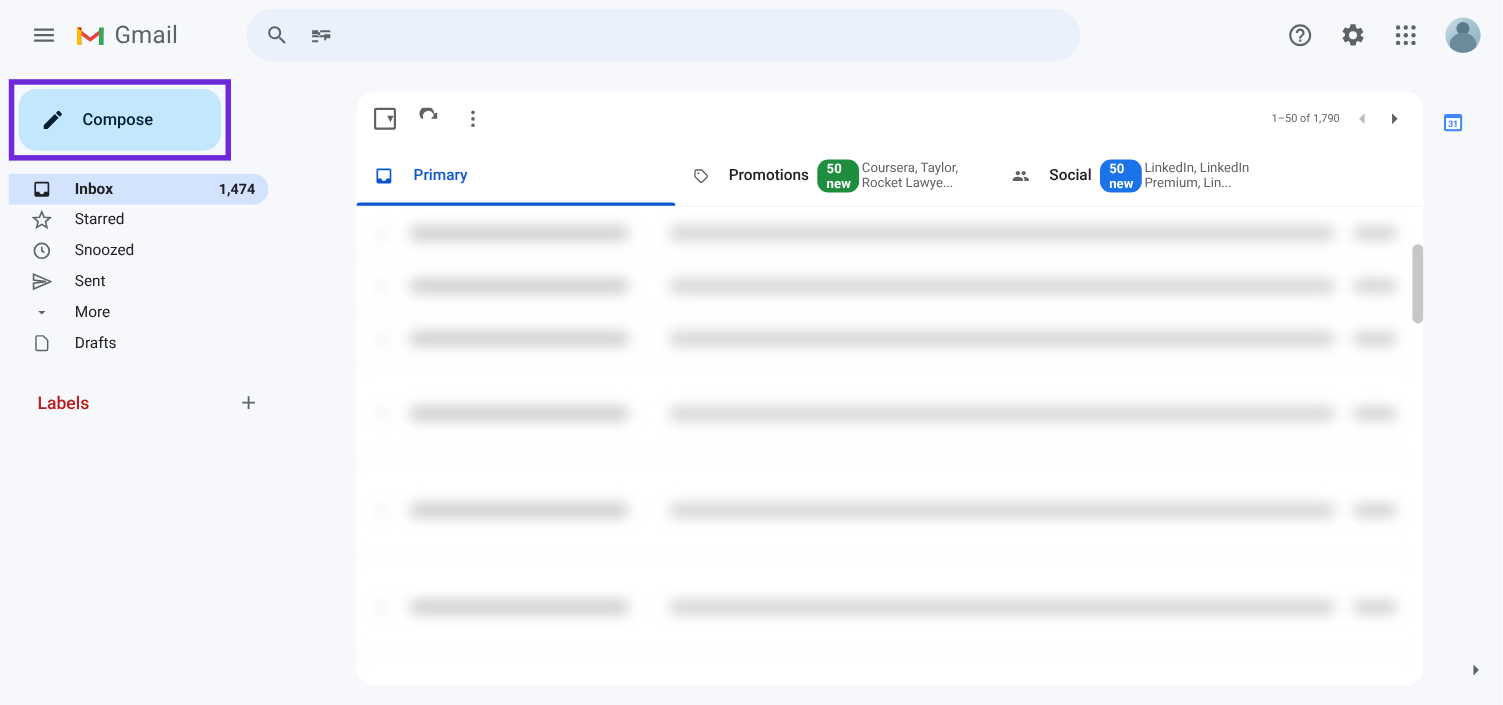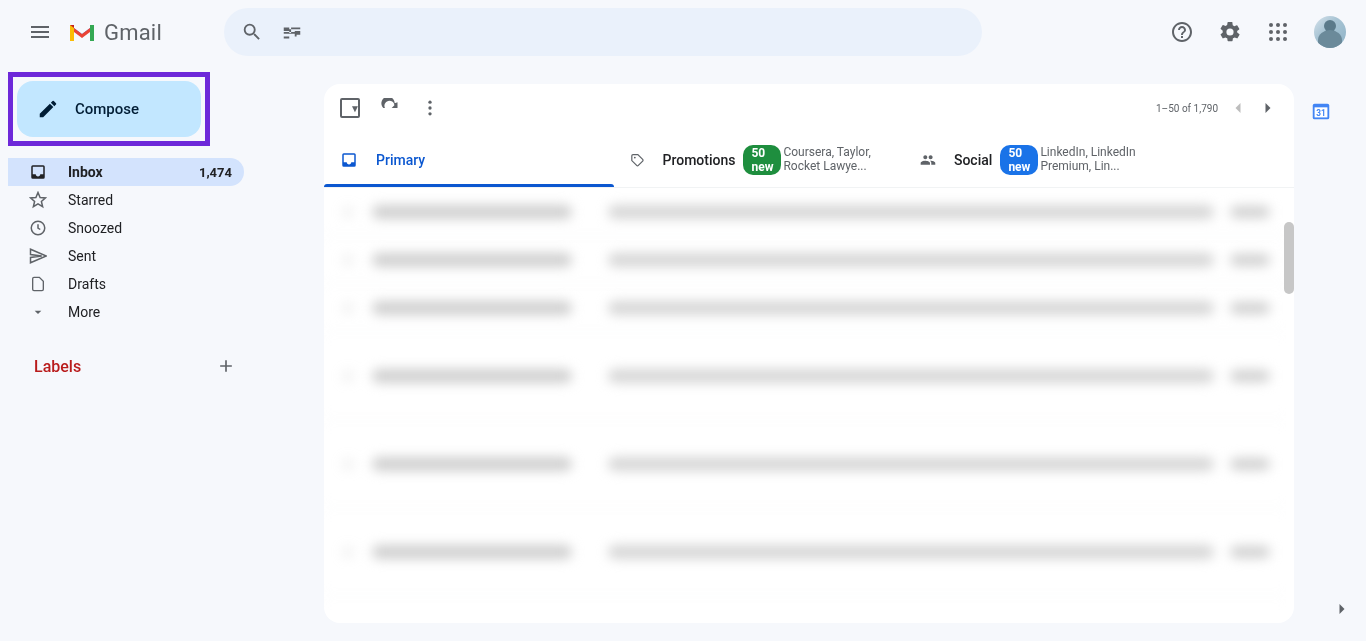--- a/index.html
+++ b/index.html
@@ -166,33 +166,33 @@
     <div class="nav-item">
       <span class="ico">
           <svg width="18" height="18" viewBox="0 0 24 24">
             <path fill="none" stroke="#5f6368" stroke-width="2" d="M2 21l21-9L2 3v7l15 2-15 2v7z"></path>
           </svg>
         </span>
       <span>Sent</span>
     </div>
     <div class="nav-item">
       <span class="ico">
+          <svg width="16" height="16" viewBox="0 0 24 24">
+            <path fill="#5f6368" d="M7 10l5 5 5-5z"></path>
+          </svg>
+        </span>
+      <span>More</span>
+    </div>
+    <div class="nav-item">
+      <span class="ico">
           <svg width="16" height="18" viewBox="0 0 24 24">
             <path fill="none" stroke="#5f6368" stroke-width="2" d="M14 2H6a2 2 0 00-2 2v16a2 2 0 002 2h12a2 2 0 002-2V8l-6-6z"></path>
           </svg>
         </span>
       <span>Drafts</span>
-    </div>
-    <div class="nav-item">
-      <span class="ico">
-          <svg width="16" height="16" viewBox="0 0 24 24">
-            <path fill="#5f6368" d="M7 10l5 5 5-5z"></path>
-          </svg>
-        </span>
-      <span>More</span>
     </div>
   </div>
   <div class="labels-hdr">
     <span>Labels</span>
     <span>
         <svg width="20" height="20" viewBox="0 0 24 24">
           <path fill="#5f6368" d="M19 13h-6v6h-2v-6H5v-2h6V5h2v6h6v2z"></path>
         </svg>
       </span>
   </div>

